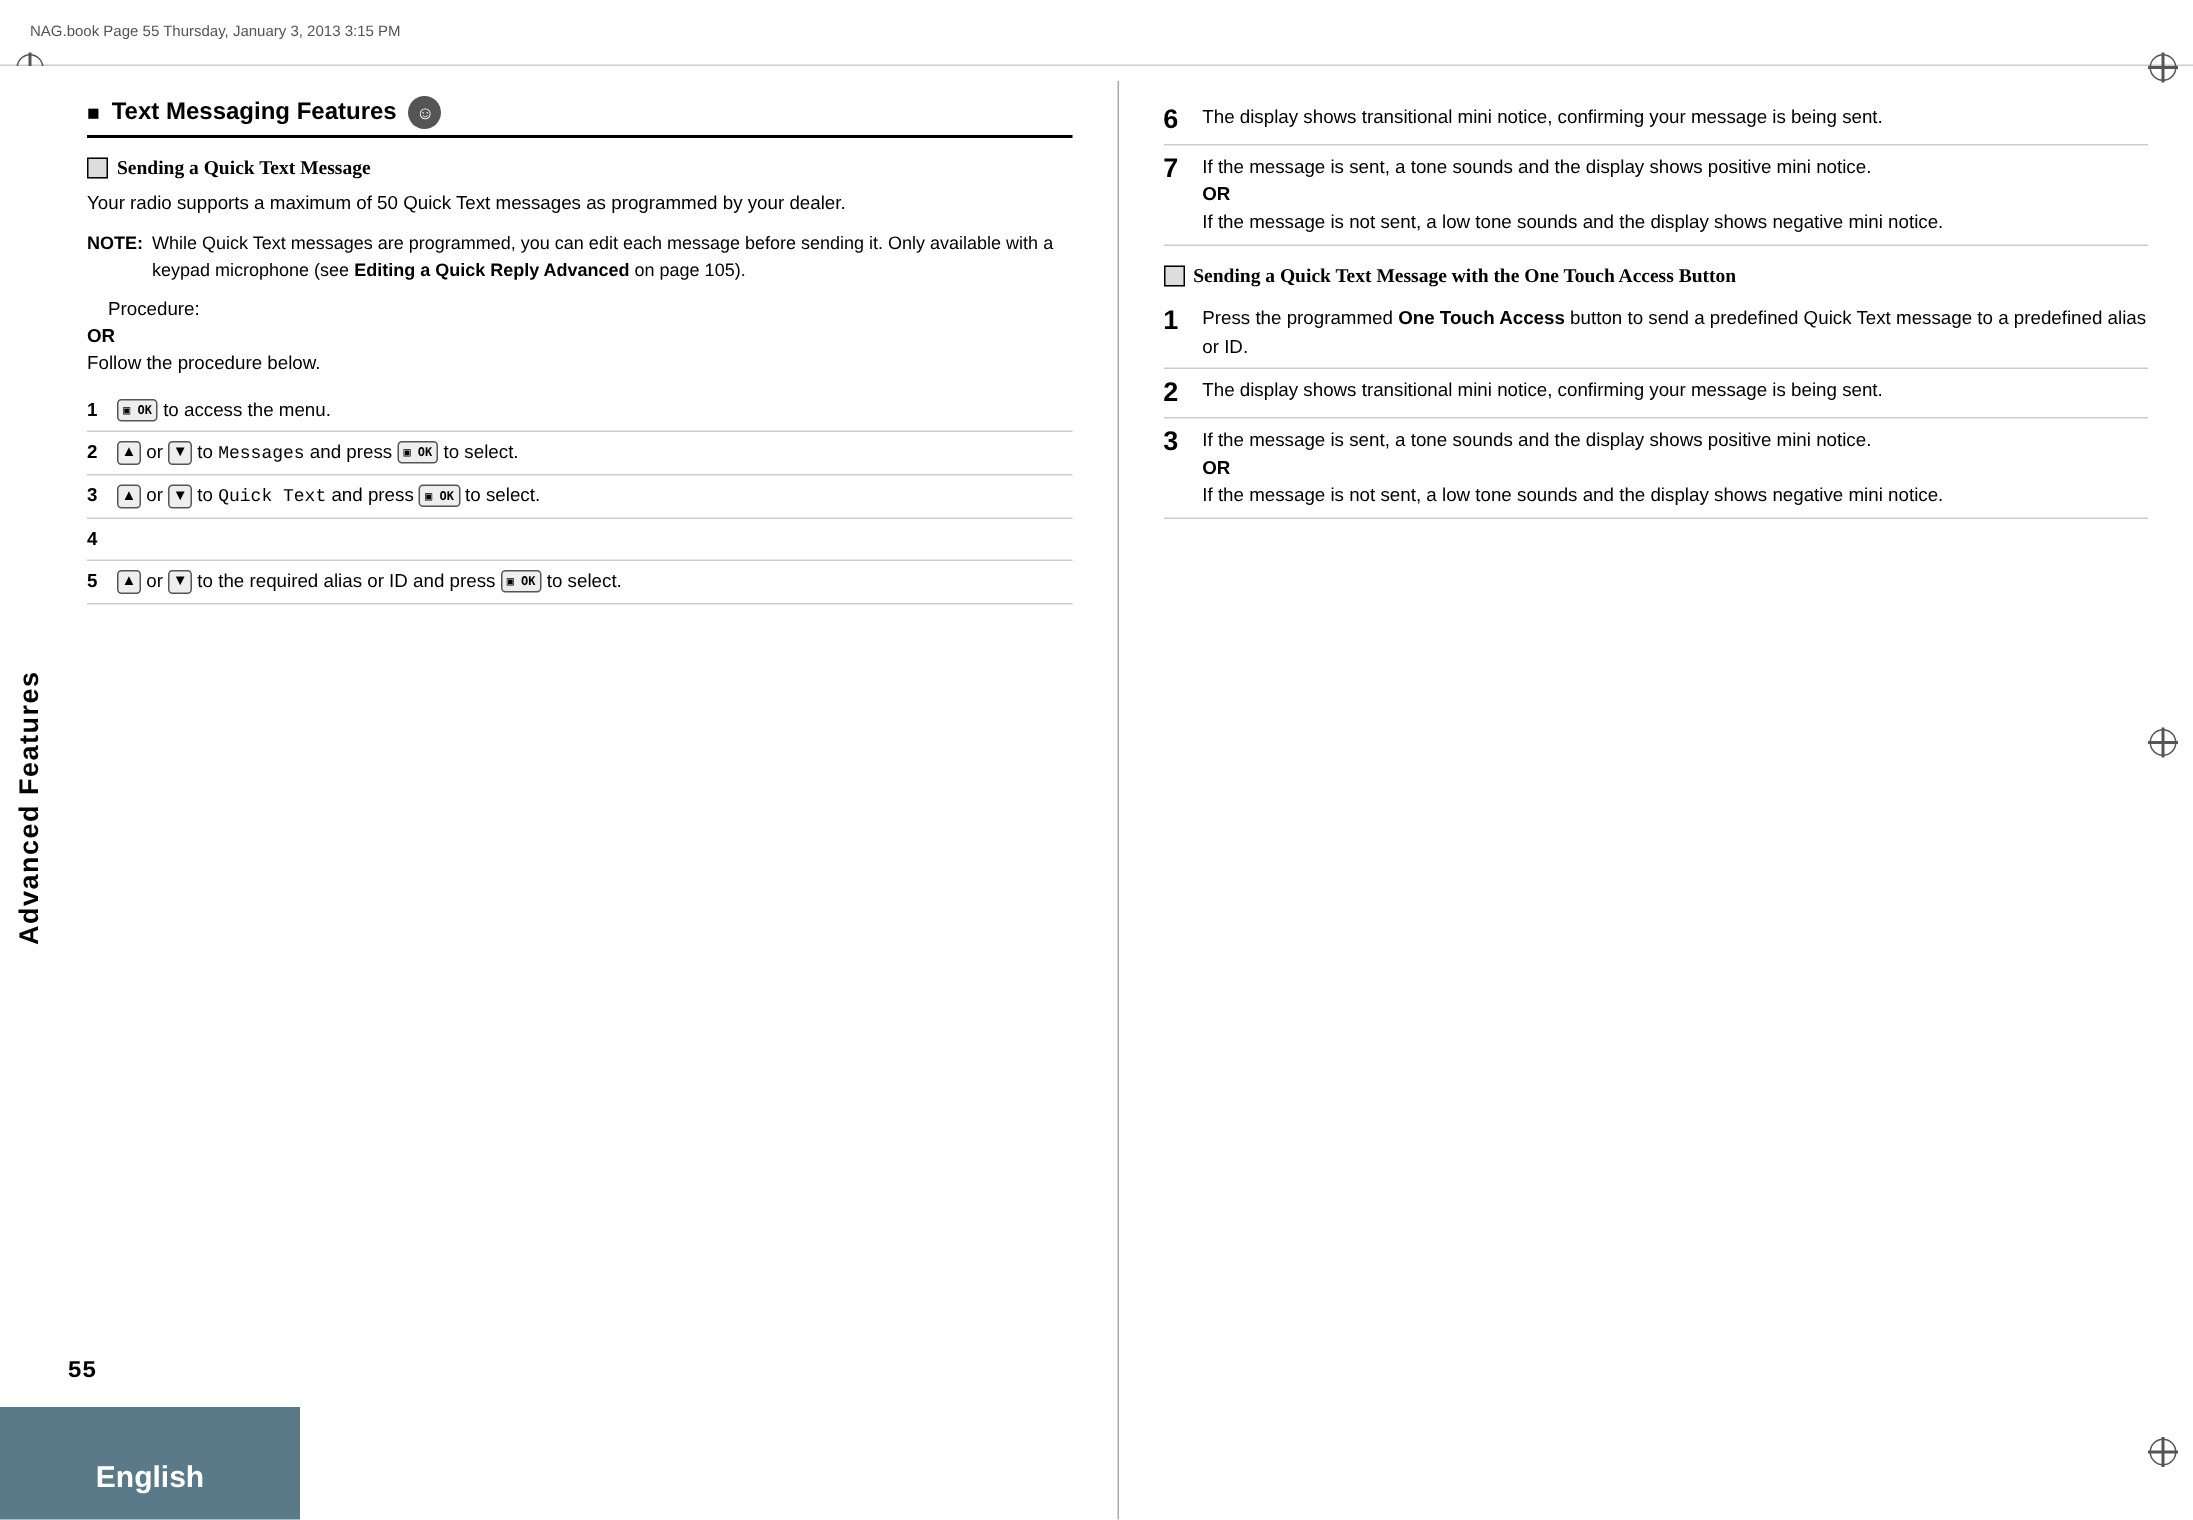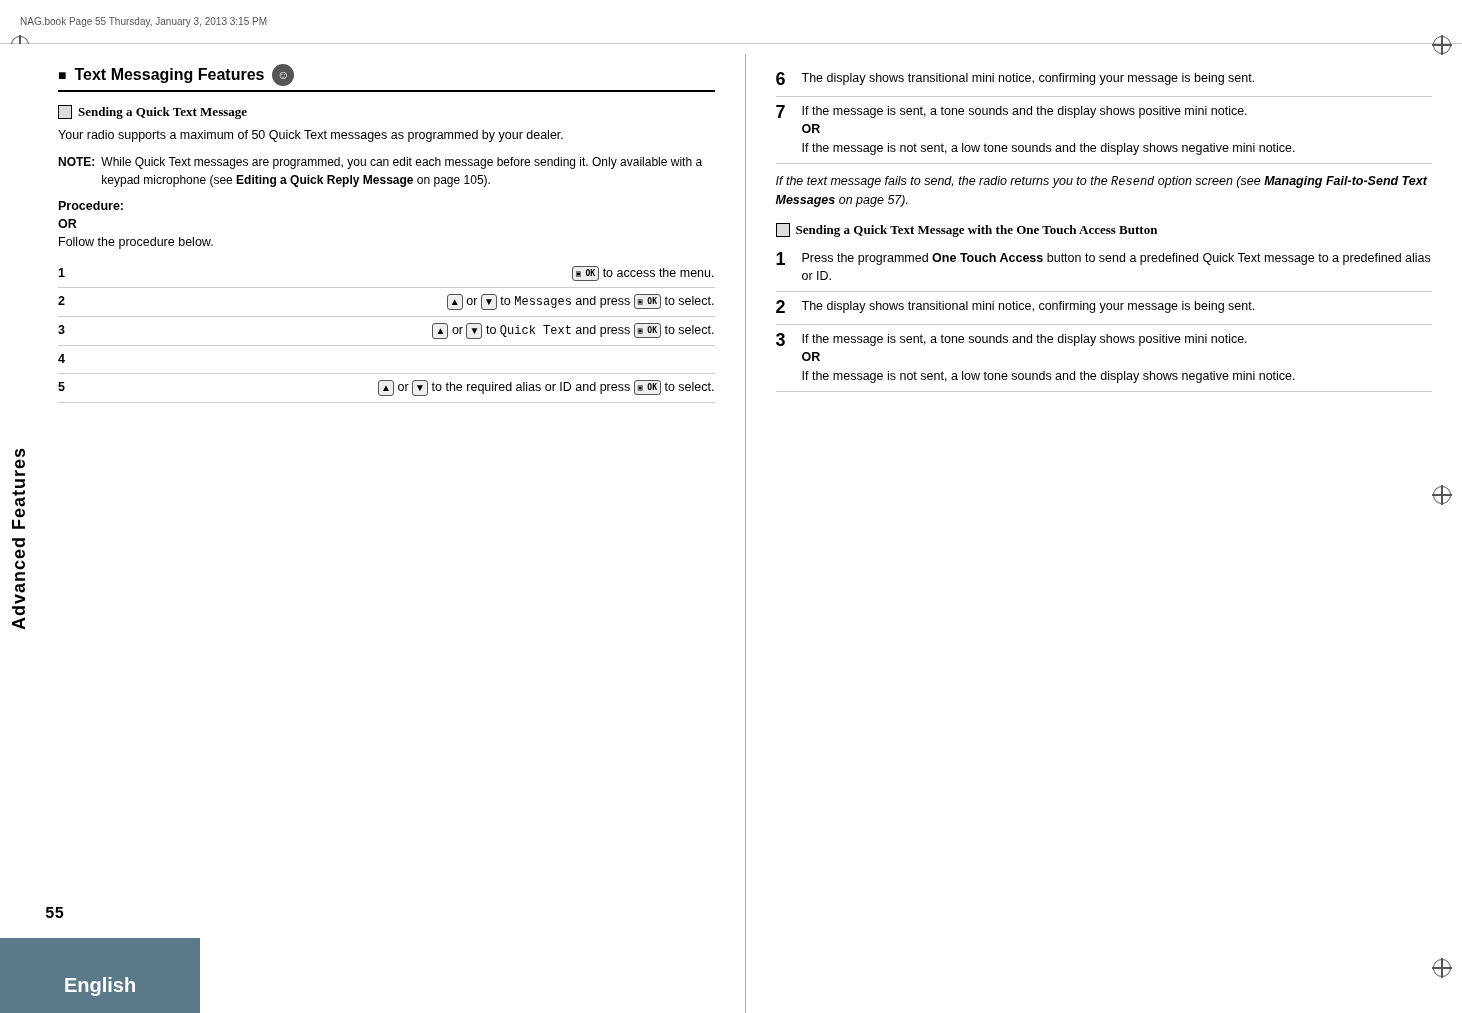--- a/index.html
+++ b/index.html
@@ -199,22 +199,22 @@
       line-height: 1.5;
       justify-content: flex-end;
     }
 
     .note-label {
       font-weight: bold;
       flex-shrink: 0;
     }
 
     .procedure-label {
-      font-weight: bold;
-      margin: 10px 0 4px 0;
+      font-weight: normal;
+      margin: 10px 0 4px 14px;
       font-size: 12.5px;
     }
 
     .step-list {
       list-style: none;
       padding: 0;
       margin: 0;
     }
 
     .step-item {
@@ -228,21 +228,20 @@
     }
 
     .step-num {
       font-weight: bold;
       min-width: 14px;
       flex-shrink: 0;
     }
 
     .step-content {
       flex: 1;
-      text-align: right;
     }
 
     
     .key-icon {
       display: inline-flex;
       align-items: center;
       justify-content: center;
       border: 1px solid #555;
       border-radius: 3px;
       padding: 1px 3px;
@@ -363,21 +362,21 @@
       <div class="sub-heading">
         <span class="sub-heading-icon" style="background:#ddd;"></span>
         <span>Sending a Quick Text Message</span>
       </div>
 
       <p class="body-text">Your radio supports a maximum of 50 Quick Text messages as programmed by your dealer.</p>
 
       <div class="note-block">
         <span class="note-label">NOTE:</span>
         <span>
-          <span>While Quick Text messages are programmed, you can edit each message before sending it. Only available with a keypad microphone (see </span><span class="bold">Editing a Quick Reply Message</span><span> on page 105).</span>
+          <span>While Quick Text messages are programmed, you can edit each message before sending it. Only available with a keypad microphone (see </span><span class="bold">Editing a Quick Reply Advanced</span><span> on page 105).</span>
         </span>
       </div>
 
       <p class="procedure-label">Procedure:</p>
 
       <p class="or-text">OR</p>
       <p class="body-text">Follow the procedure below.</p>
 
       <ul class="step-list">
 
@@ -446,23 +445,20 @@
         <div class="right-step-header">
           <span class="right-step-num">7</span>
           <span class="right-step-content">
             <span>If the message is sent, a tone sounds and the display shows positive mini notice.</span><br>
             <span class="or-text">OR</span><br>
             <span>If the message is not sent, a low tone sounds and the display shows negative mini notice.</span>
           </span>
         </div>
       </div>
 
-      <p class="italic-note">
-        <span class="italic">If the text message fails to send, the radio returns you to the </span><span class="italic monospace-text">Resend</span><span class="italic"> option screen (see </span><span class="bold italic">Managing Fail-to-Send Text Messages</span><span class="italic"> on page 57).</span>
-      </p>
 
       <div class="sub-heading">
         <span class="sub-heading-icon" style="background:#ddd;"></span>
         <span>Sending a Quick Text Message with the One Touch Access Button</span>
       </div>
 
       <div class="right-step-item">
         <div class="right-step-header">
           <span class="right-step-num">1</span>
           <span class="right-step-content">

